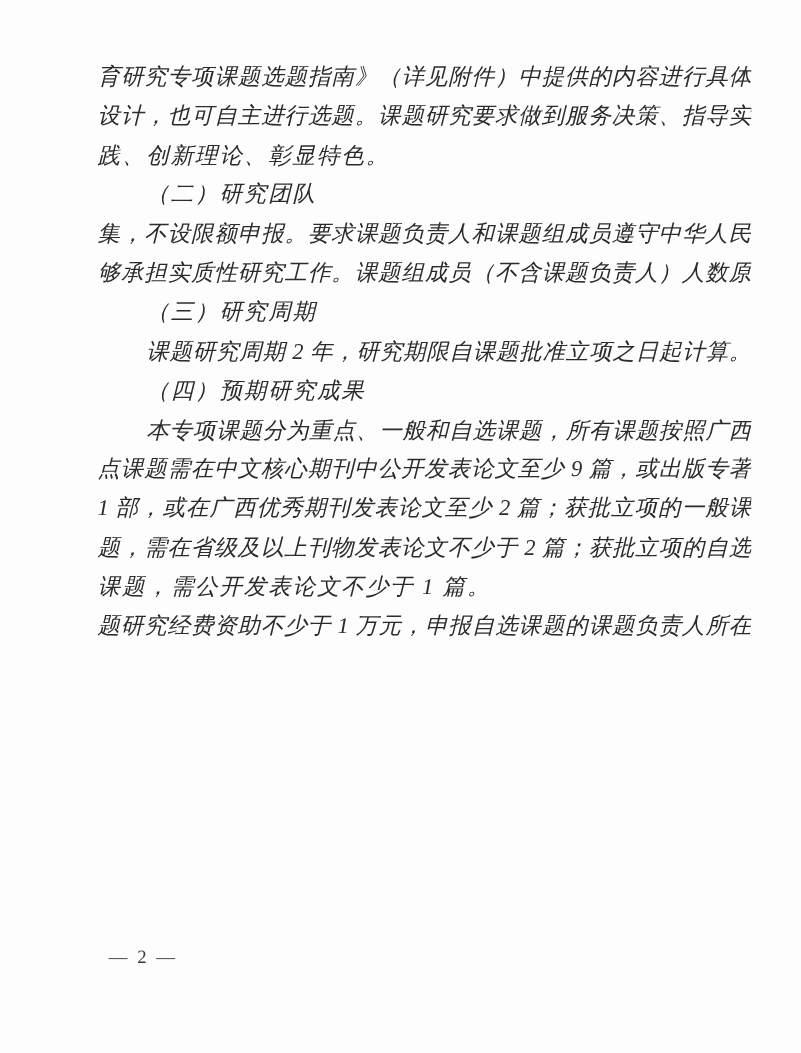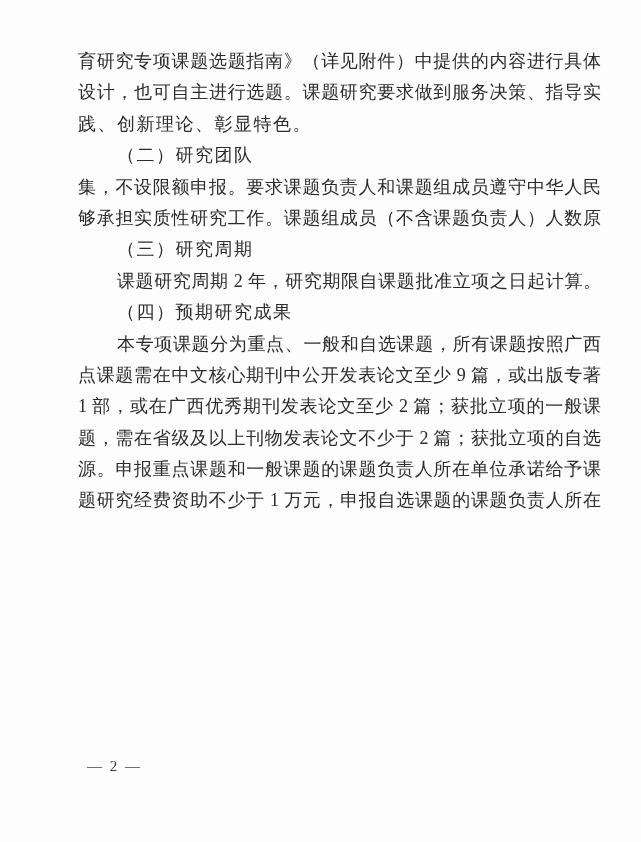--- a/index.html
+++ b/index.html
@@ -24,20 +24,21 @@
     width: 523px;
   }
   .line {
     font-size: 18px;
     line-height: 31.4px;
     height: 31.4px;
     letter-spacing: 1.5px;
     color: #2b2b2b;
     white-space: pre-wrap;
     overflow: hidden;
+    font-style: italic;
   }
   .line.justify {
     letter-spacing: 0;
     text-align: justify;
     text-align-last: justify;
     text-justify: inter-character;
   }
   .line.indent {
     text-indent: 39px;
   }
@@ -61,17 +62,17 @@
       <div class="line indent">（二）研究团队</div>
       <div class="line justify">集，不设限额申报。要求课题负责人和课题组成员遵守中华人民</div>
       <div class="line justify">够承担实质性研究工作。课题组成员（不含课题负责人）人数原</div>
       <div class="line indent">（三）研究周期</div>
       <div class="line justify indent">课题研究周期 2 年，研究期限自课题批准立项之日起计算。</div>
       <div class="line indent">（四）预期研究成果</div>
       <div class="line justify indent">本专项课题分为重点、一般和自选课题，所有课题按照广西</div>
       <div class="line justify">点课题需在中文核心期刊中公开发表论文至少 9 篇，或出版专著</div>
       <div class="line justify">1 部，或在广西优秀期刊发表论文至少 2 篇；获批立项的一般课</div>
       <div class="line justify">题，需在省级及以上刊物发表论文不少于 2 篇；获批立项的自选</div>
-      <div class="line justify">源。申报重点课题和一般课题的课题负责人所在单位承诺给予课</div>
+      <div class="line">课题，需公开发表论文不少于 1 篇。</div>
       <div class="line justify">题研究经费资助不少于 1 万元，申报自选课题的课题负责人所在</div>
     </div>
   <div class="page-number">— 2 —</div>
 </div>
 
 </body></html>

